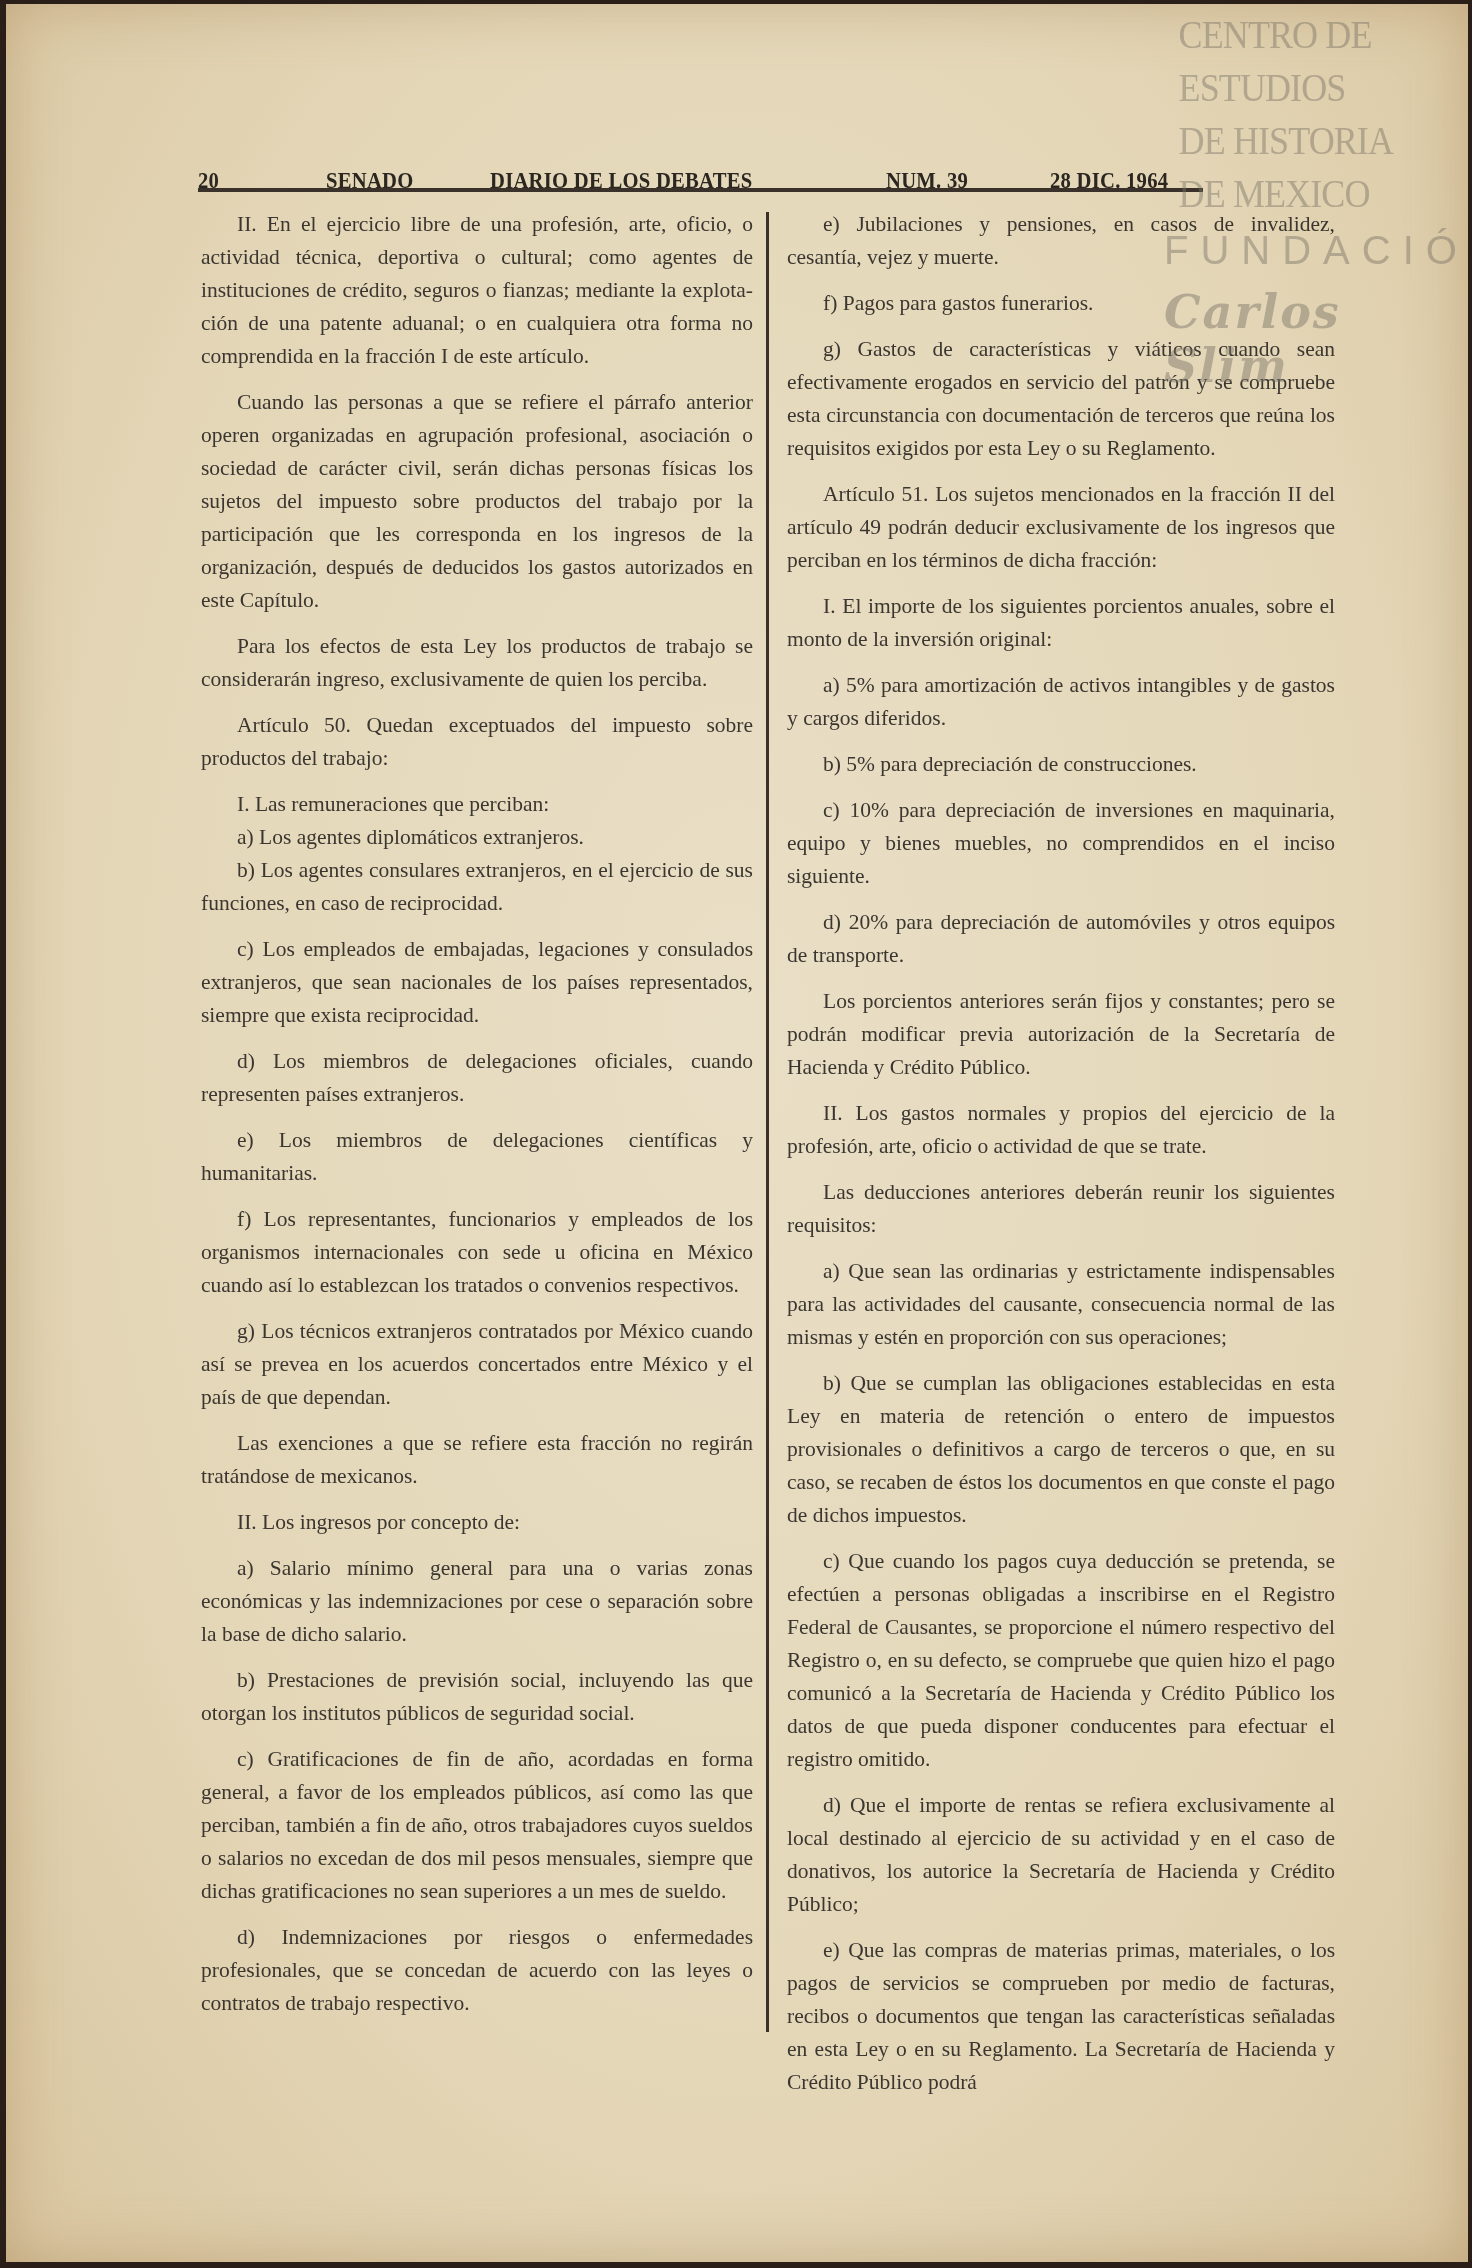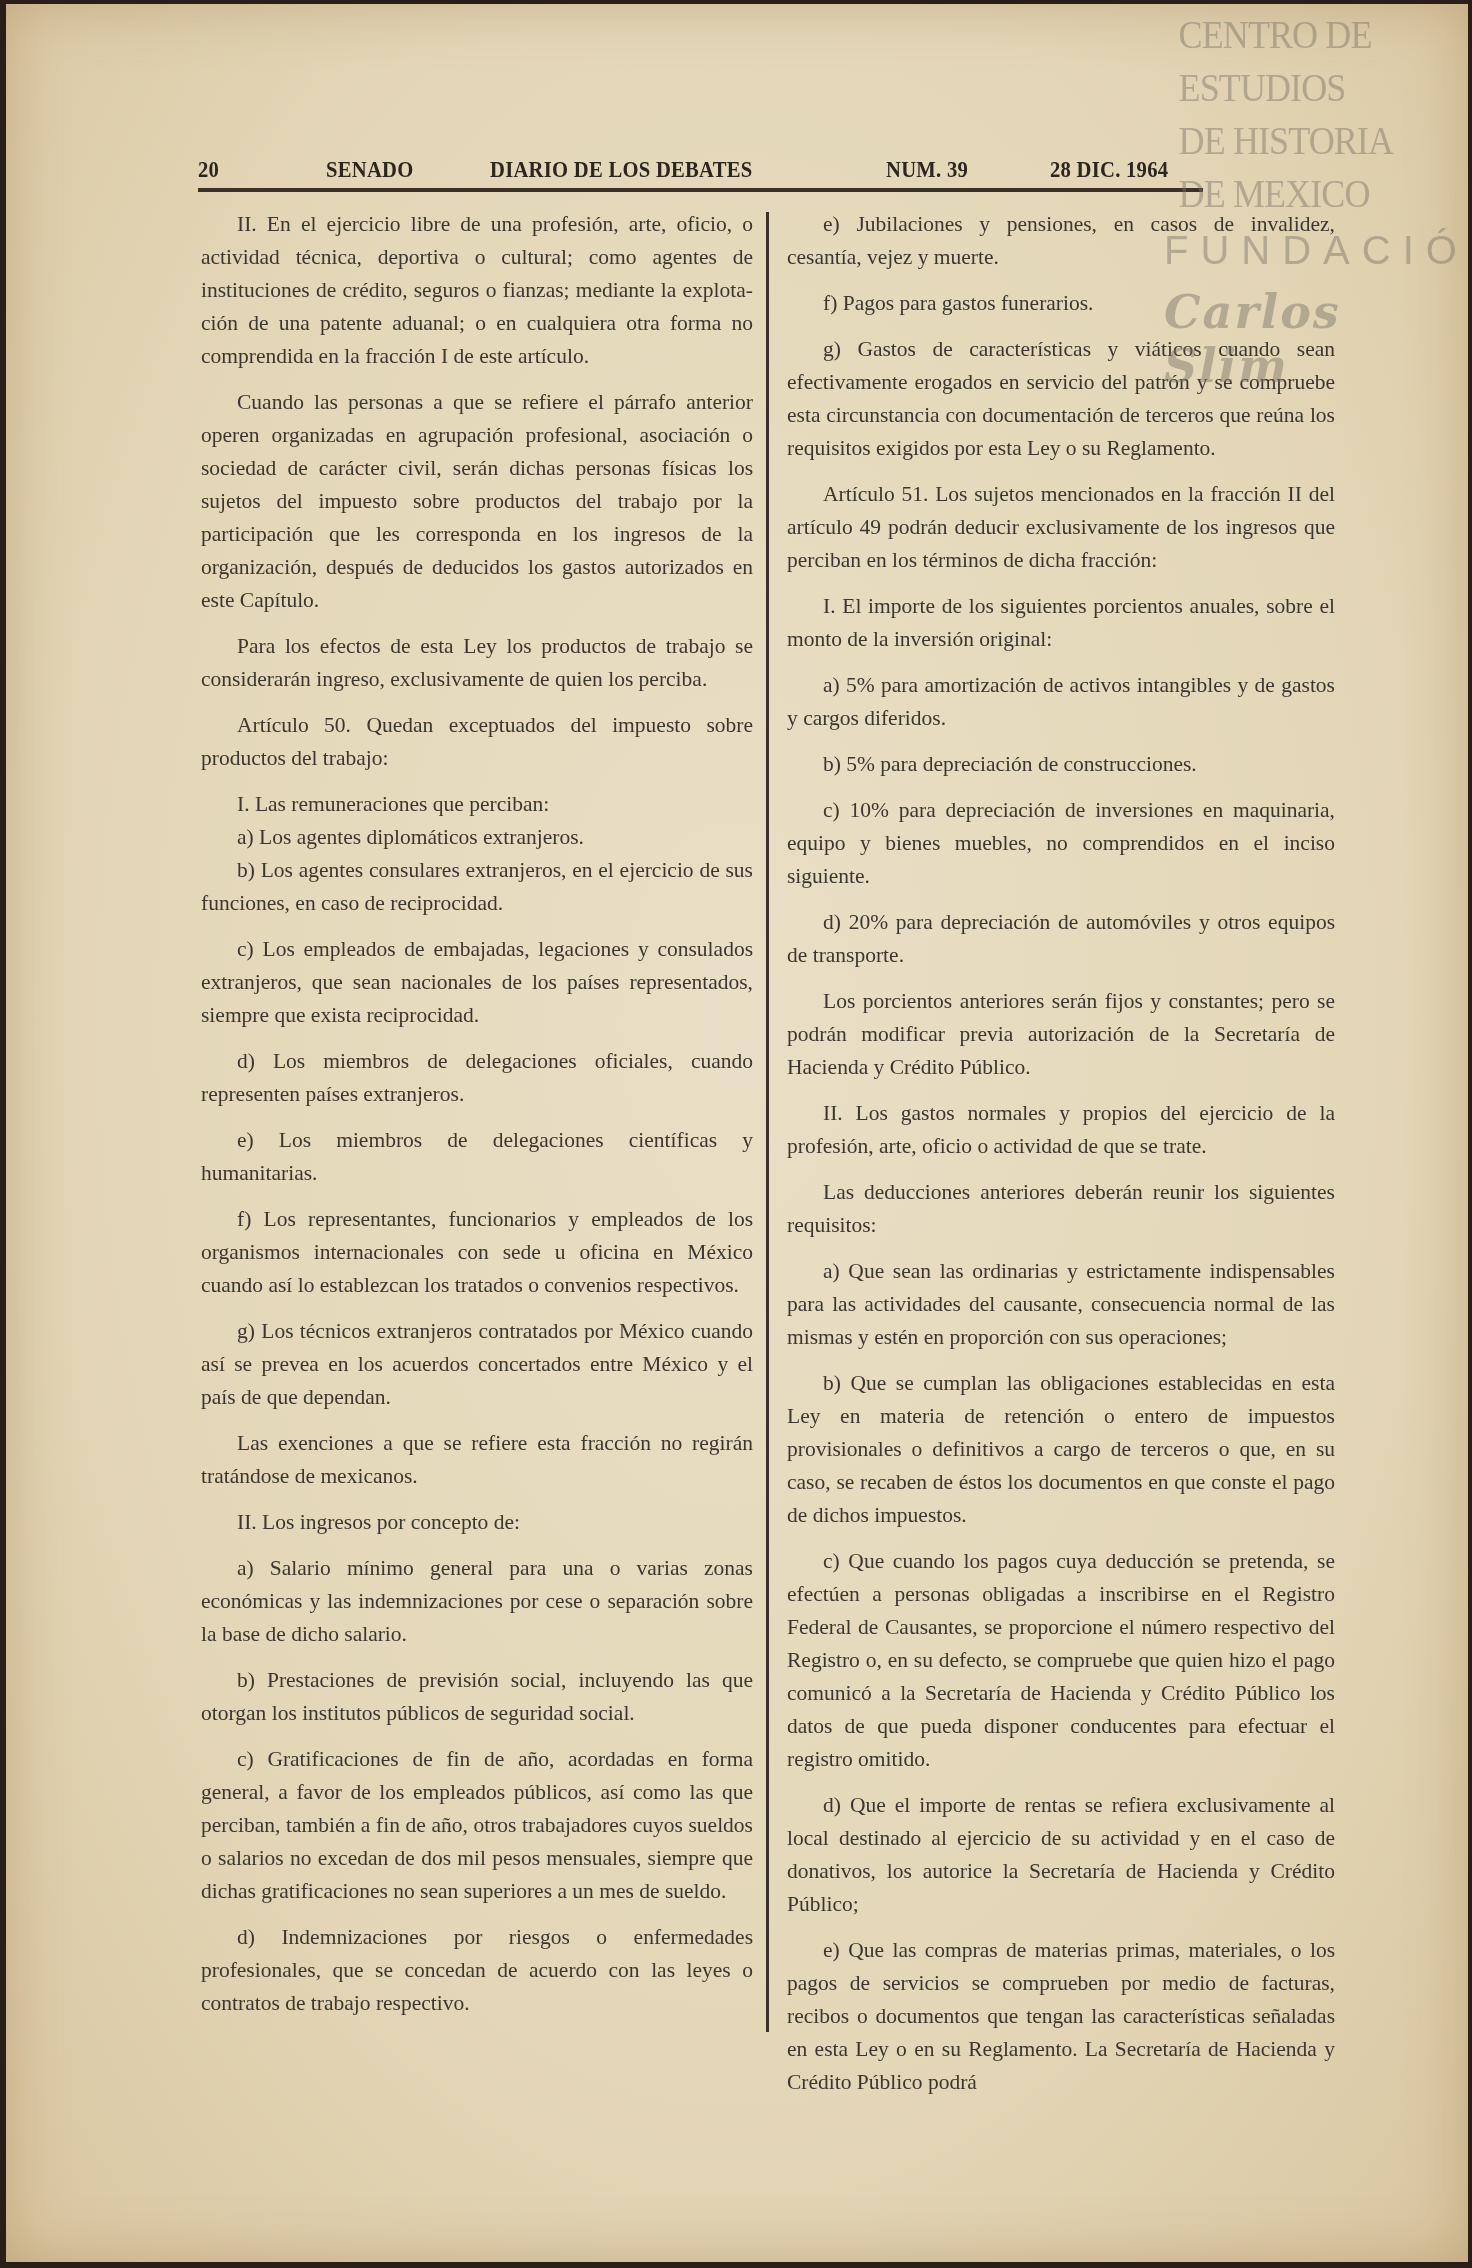--- a/index.html
+++ b/index.html
@@ -7,21 +7,21 @@
     width: 1472px; height: 2268px; overflow: hidden;
     background: #2a1e18;
     font-family: "Liberation Serif", "DejaVu Serif", serif;
   }
   .page {
     position: absolute; left: 6px; top: 4px; width: 1462px; height: 2258px;
     background: radial-gradient(ellipse at 50% 45%, #e9dfc6 0%, #e4d7b8 60%, #d9c6a0 100%);
     box-shadow: inset 0 0 60px rgba(150,110,60,0.35);
   }
   .header {
-    position: absolute; left: 192px; top: 152px; width: 1005px; height: 34px;
+    position: absolute; left: 192px; top: 163px; width: 1005px; height: 34px;
     font-family: "Liberation Serif", serif; font-weight: bold;
     font-size: 24px; color: #2b2620; letter-spacing: 0.3px;
   }
   .header span { position: absolute; top: 0; white-space: nowrap; transform: scaleX(0.86); transform-origin: left top; }
   .hdr-rule {
     position: absolute; left: 192px; top: 184px; width: 1005px; height: 4px;
     background: #3a322a;
   }
   .col-divider {
     position: absolute; left: 760px; top: 208px; width: 3px; height: 1820px;

